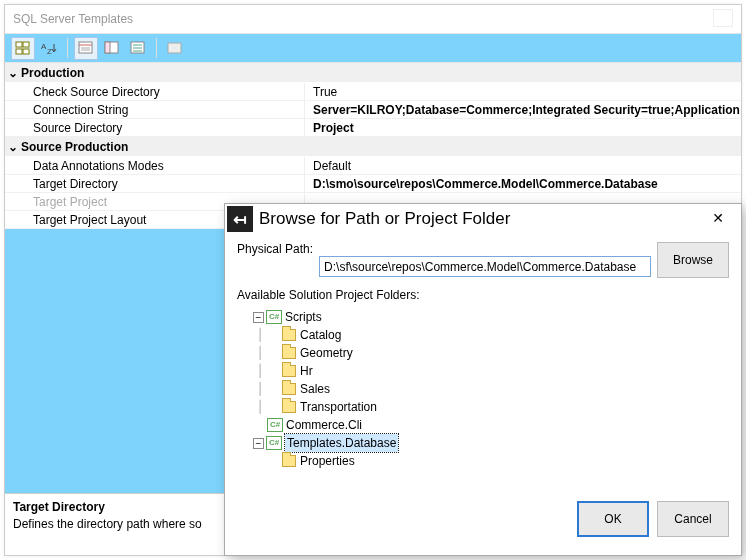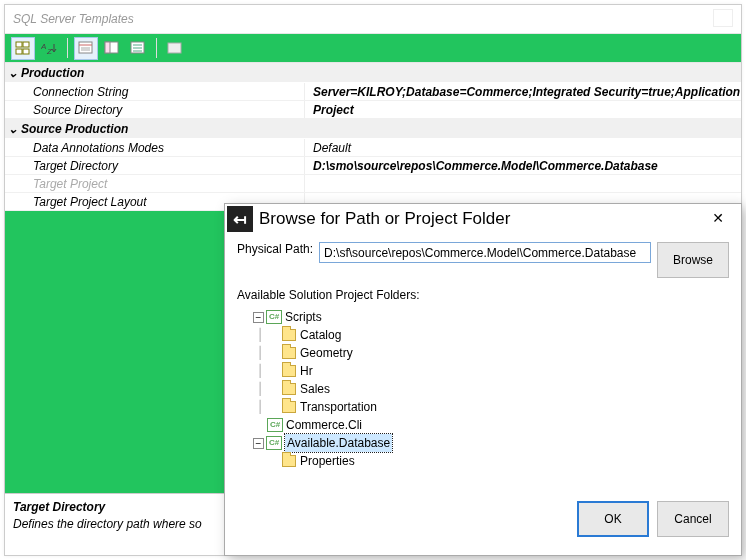--- a/index.html
+++ b/index.html
@@ -10,23 +10,22 @@
     background: #fff;
     color: #000;
     width: 746px; height: 560px;
     overflow: hidden;
     position: relative;
   }
   .main-window {
     position: absolute; left: 4px; top: 4px;
     width: 738px; height: 552px;
     border: 1px solid #ccc;
-    background: #22c55e;
+    background: #7dd3fc;
     box-shadow: 0 0 4px rgba(0,0,0,0.06);
-    font-style: italic;
   }
   .titlebar {
     height: 28px; line-height: 28px;
     padding: 0 8px;
     color: #999;
     font-size: 12px;
     display: flex; justify-content: space-between;
     background: #fff;
   }
   .titlebar .close-box {
@@ -118,20 +117,21 @@
     font-size: 14px; line-height: 22px; cursor: default;
   }
   .dlg-body { padding: 8px 12px 0 12px; }
   .row-line { display: flex; gap: 6px; margin-bottom: 10px; }
   .row-line label { white-space: nowrap; }
   .path-input {
     flex: 1; height: 21px;
     border: 1px solid #7aa7d9;
     padding: 0 4px;
     font: inherit;
+    margin-top: 14px;
   }
   .browse-btn, .dlg-btn {
     height: 36px; min-width: 72px;
     border: 1px solid #bbb;
     background: #e9e9e9;
     font: inherit;
     cursor: default;
   }
   .browse-btn { min-width: 72px; }
   .tree-wrap {
@@ -234,20 +234,24 @@
         </svg>
     </span>
   </div>
 
   <div class="prop-grid">
     <div class="cat-row">
       <span class="cat-arrow">⌄</span>
       <span>Production</span>
     </div>
     <div class="prop-row">
+      <div class="prop-label">Check Source Directory</div>
+      <div class="prop-value">True</div>
+    </div>
+    <div class="prop-row">
       <div class="prop-label">Connection String</div>
       <div class="prop-value bold">Server=KILROY;Database=Commerce;Integrated Security=true;Application</div>
     </div>
     <div class="prop-row">
       <div class="prop-label">Source Directory</div>
       <div class="prop-value bold">Project</div>
     </div>
 
     <div class="cat-row">
       <span class="cat-arrow">⌄</span>
@@ -338,21 +342,21 @@
         <div class="tree-row">
           <span class="tw"></span>
             <span class="guide"></span>
           <span class="ico cs">C#</span>
           <span>Commerce.Cli</span>
         </div>
         <div class="tree-row">
           <span class="tw"></span>
             <span class="exp">−</span>
           <span class="ico cs">C#</span>
-          <span class="sel-node">Available.Database</span>
+          <span class="sel-node">Templates.Database</span>
         </div>
         <div class="tree-row">
           <span class="tw"></span>
             <span class="guide"></span>
             <span class="guide"></span>
           <span class="ico folder"></span>
           <span>Properties</span>
         </div>
       </div>
     </div>

